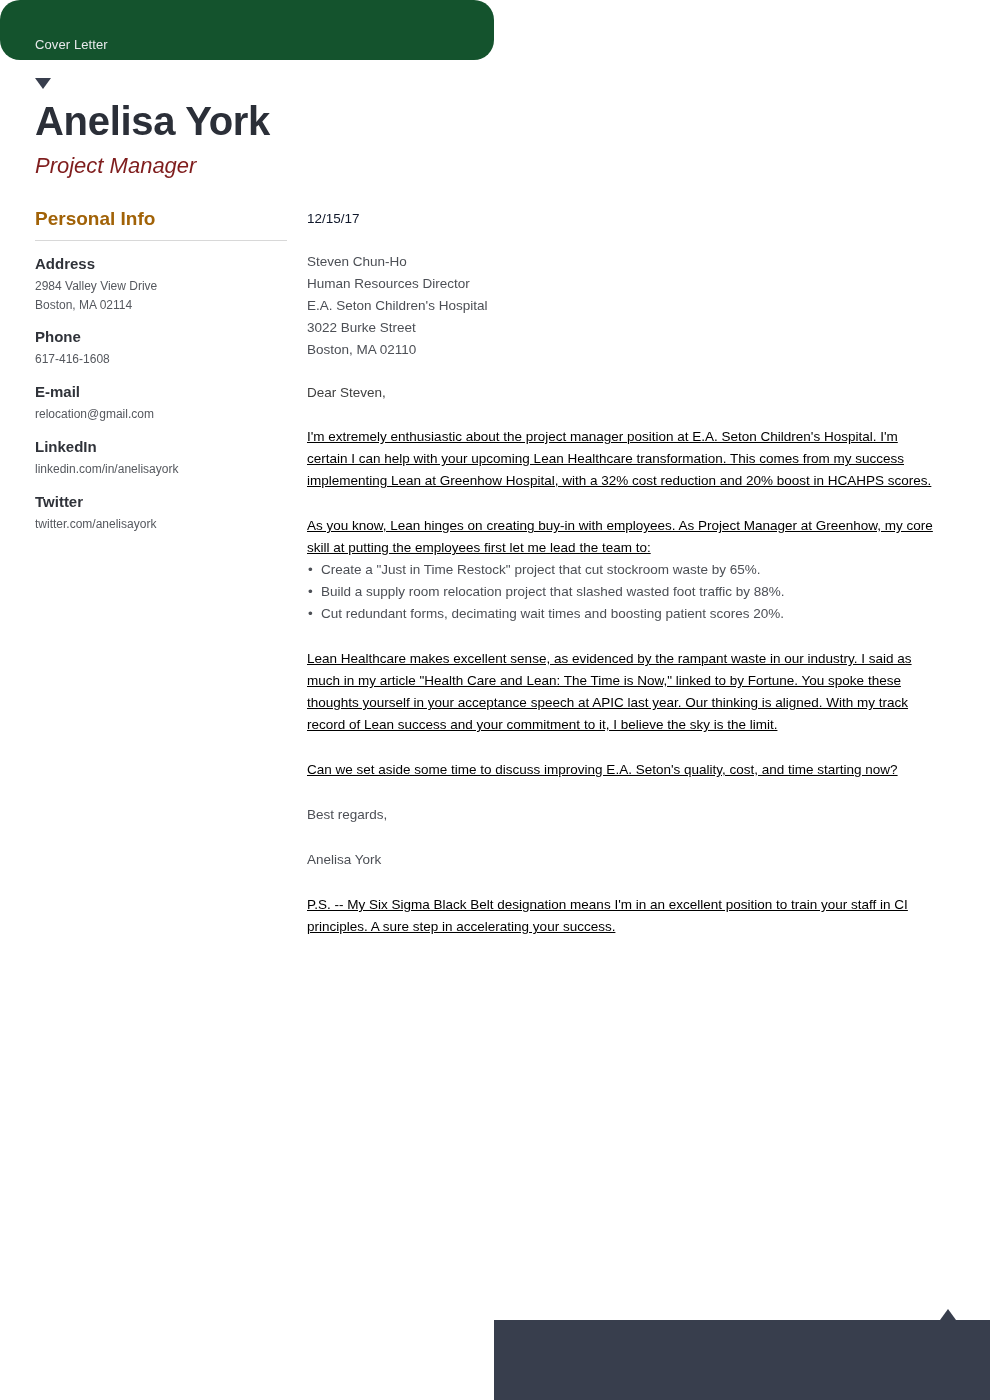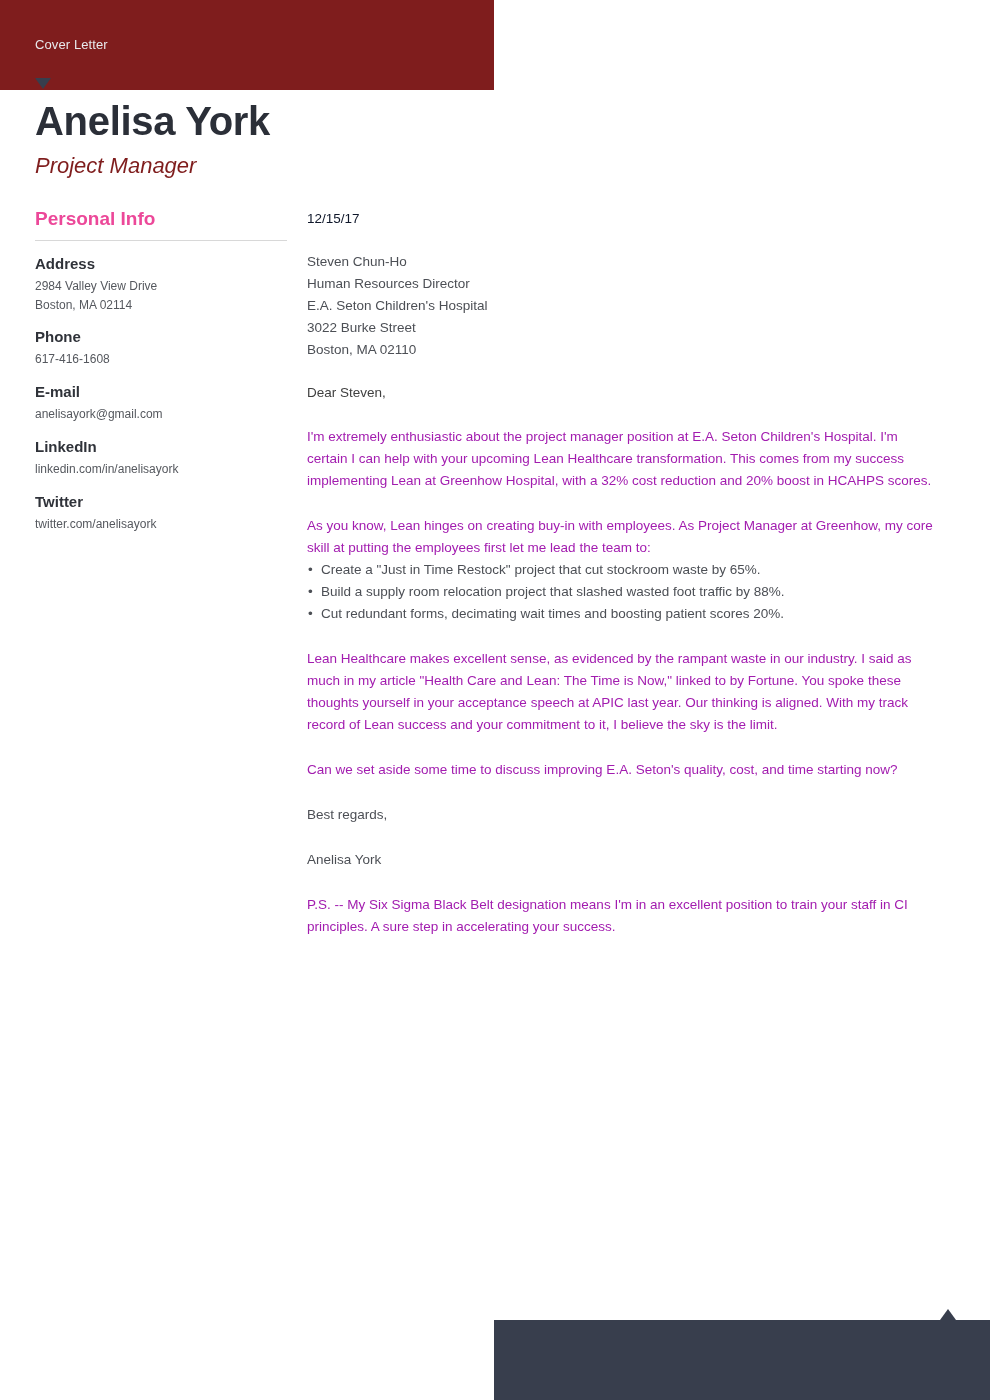--- a/index.html
+++ b/index.html
@@ -24,22 +24,23 @@
     height: 1400px;
     background: #ffffff;
   }
 
   
   .top-banner {
     position: absolute;
     left: 0;
     top: 0;
     width: 494px;
-    height: 90px;
-    background: #7f1d1d;
+    height: 60px;
+    background: #14532d;
+    border-radius: 20px;
   }
   .top-banner-label {
     position: absolute;
     left: 35px;
     top: 38px;
     font-size: 13px;
     color: #e8e9ec;
     letter-spacing: 0.1px;
     line-height: 1;
   }
@@ -101,21 +102,21 @@
   
   .sidebar {
     position: absolute;
     left: 35px;
     top: 208px;
     width: 252px;
   }
   .sidebar-heading {
     font-size: 19px;
     font-weight: bold;
-    color: #ec4899;
+    color: #a16207;
     margin: 0;
     line-height: 1.2;
   }
   .sidebar-rule {
     border: 0;
     border-top: 1px solid #d8d8d8;
     margin: 9px 0 0 0;
     width: 252px;
   }
   .info-group {
@@ -158,24 +159,25 @@
     margin: 0;
   }
   .salutation {
     font-size: 13.5px;
     color: #404040;
     line-height: 1.6;
     margin: 21px 0 0 0;
   }
   .body-para {
     font-size: 13.5px;
-    color: #a21caf;
+    color: #000000;
     line-height: 1.63;
     margin: 23px 14px 0 0;
     text-align: left;
+    text-decoration: underline;
   }
   .bullet-list {
     list-style: none;
     margin: 0;
     padding: 0;
   }
   .bullet-item {
     font-size: 13.5px;
     color: #4c4f55;
     line-height: 1.63;
@@ -223,21 +225,21 @@
       <div class="info-value">Boston, MA 02114</div>
     </div>
 
     <div class="info-group">
       <div class="info-label">Phone</div>
       <div class="info-value">617-416-1608</div>
     </div>
 
     <div class="info-group">
       <div class="info-label">E-mail</div>
-      <div class="info-value">anelisayork@gmail.com</div>
+      <div class="info-value">relocation@gmail.com</div>
     </div>
 
     <div class="info-group">
       <div class="info-label">LinkedIn</div>
       <div class="info-value">linkedin.com/in/anelisayork</div>
     </div>
 
     <div class="info-group">
       <div class="info-label">Twitter</div>
       <div class="info-value">twitter.com/anelisayork</div>

